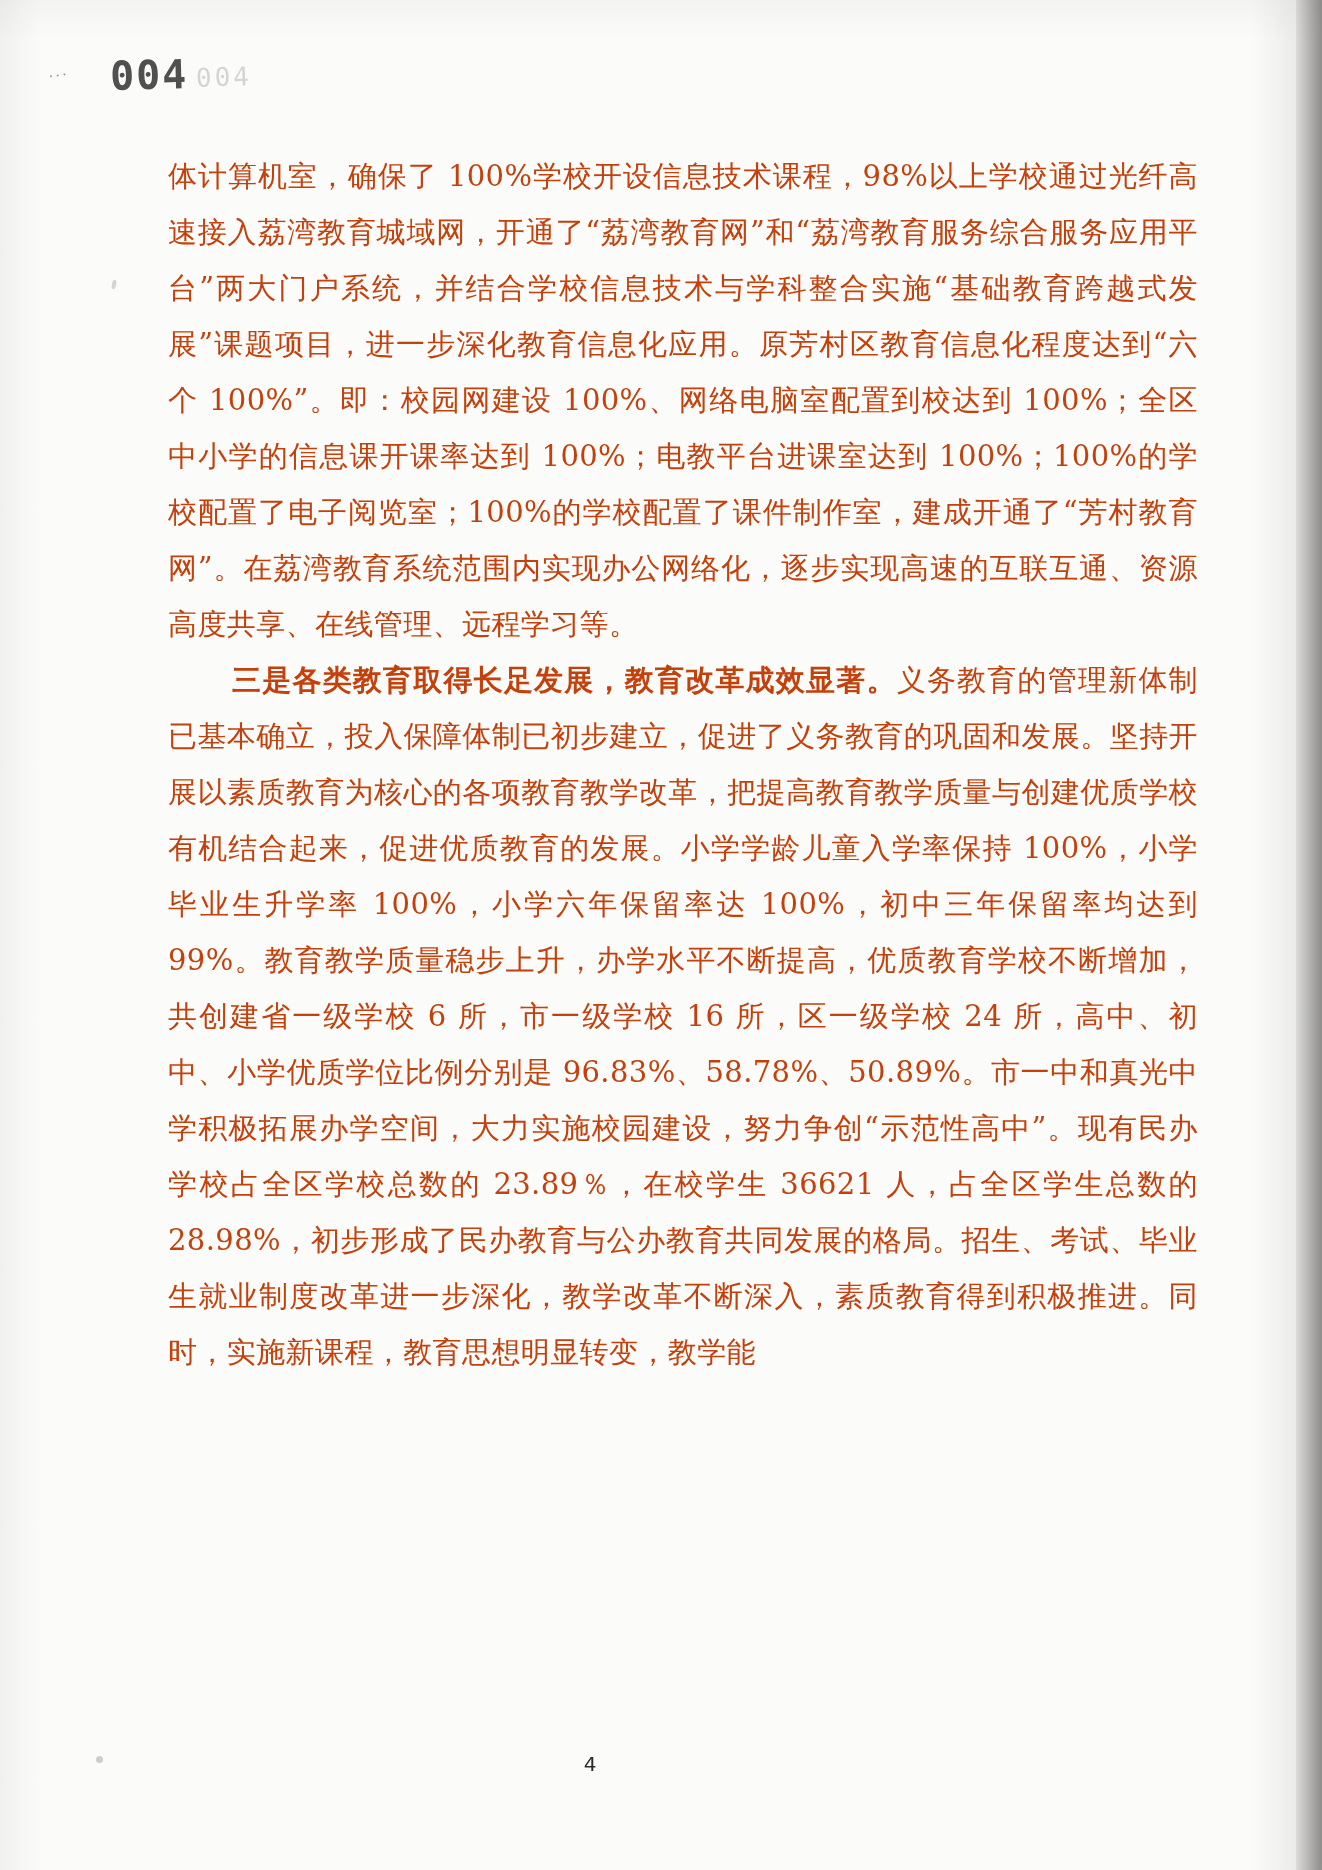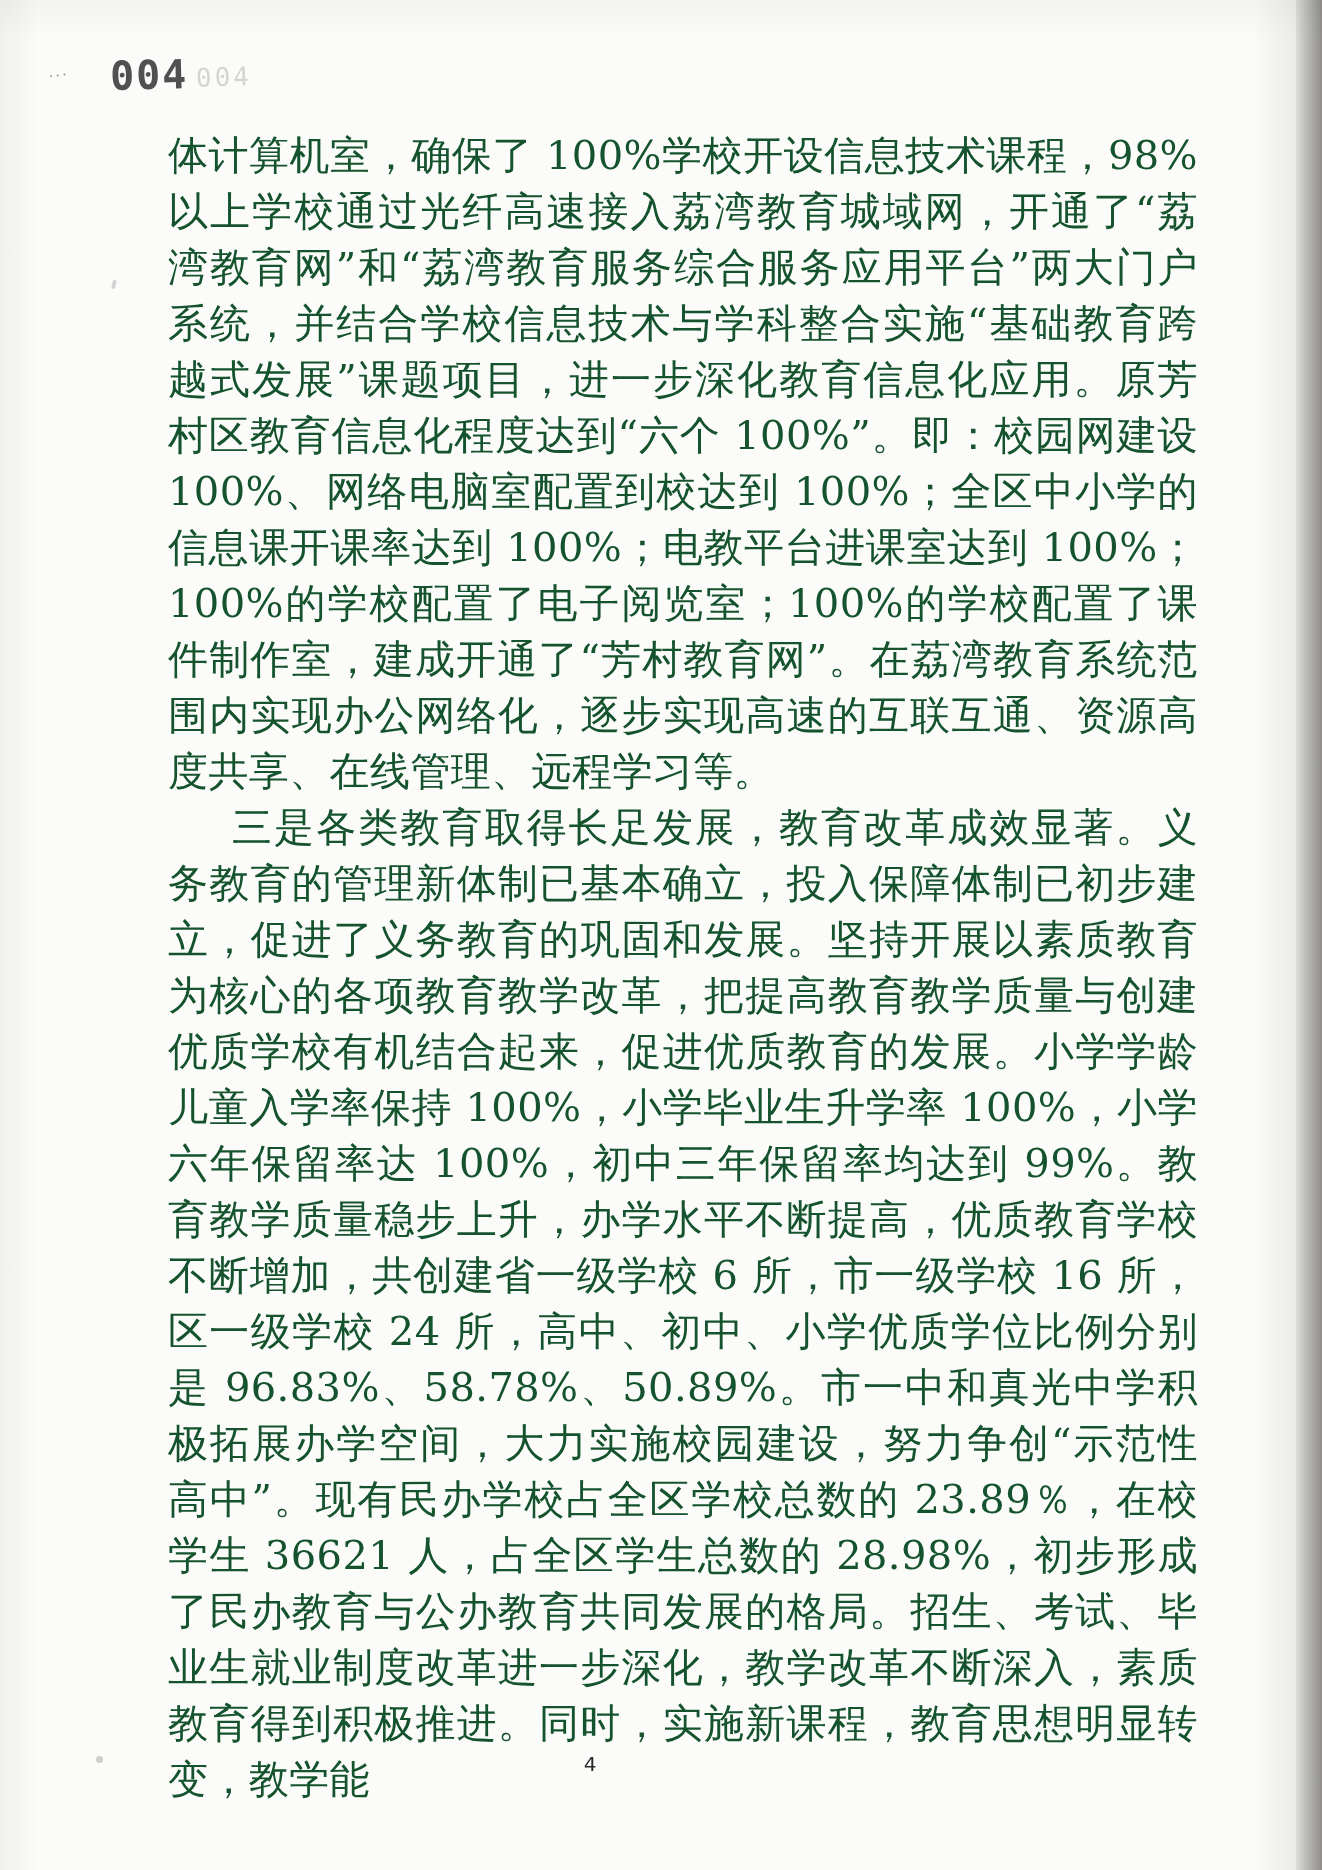--- a/index.html
+++ b/index.html
@@ -87,38 +87,38 @@
     top: 1756px;
     width: 7px;
     height: 7px;
     background: #a8a8a8;
     opacity: 0.55;
     border-radius: 50%;
   }
   .body-text {
     position: absolute;
     left: 168px;
-    top: 127px;
+    top: 148px;
     width: 1030px;
-    color: #14532d;
-    font-size: 40px;
+    color: #c2410c;
+    font-size: 29px;
     line-height: 56px;
     text-align: justify;
     text-justify: inter-ideograph;
     letter-spacing: 0.4px;
   }
   .para {
     margin: 0 0 0 0;
     white-space: pre-wrap;
   }
   .para.indent {
     text-indent: 64px;
   }
   .lead-bold {
-    font-weight: normal;
+    font-weight: bold;
     margin-top: 48px;
   }
   .folio {
     position: absolute;
     left: 0;
     top: 1752px;
     width: 1180px;
     text-align: center;
     font-family: "DejaVu Sans", sans-serif;
     font-size: 20px;

